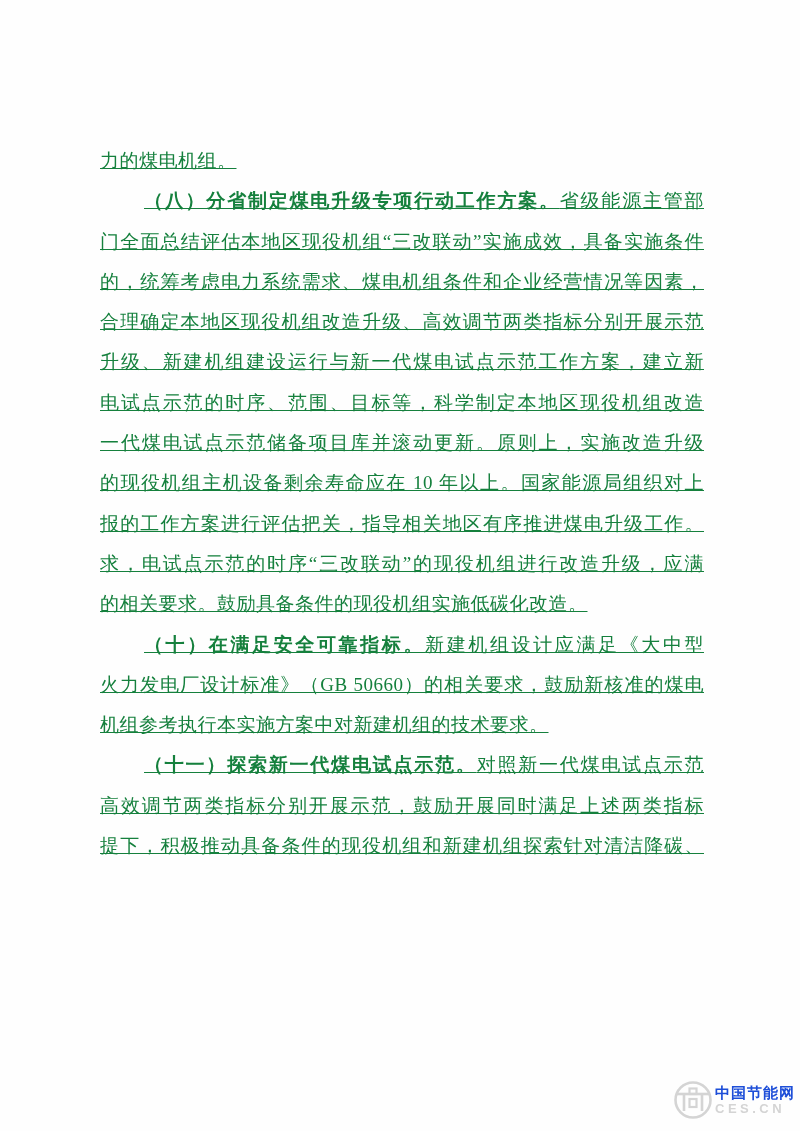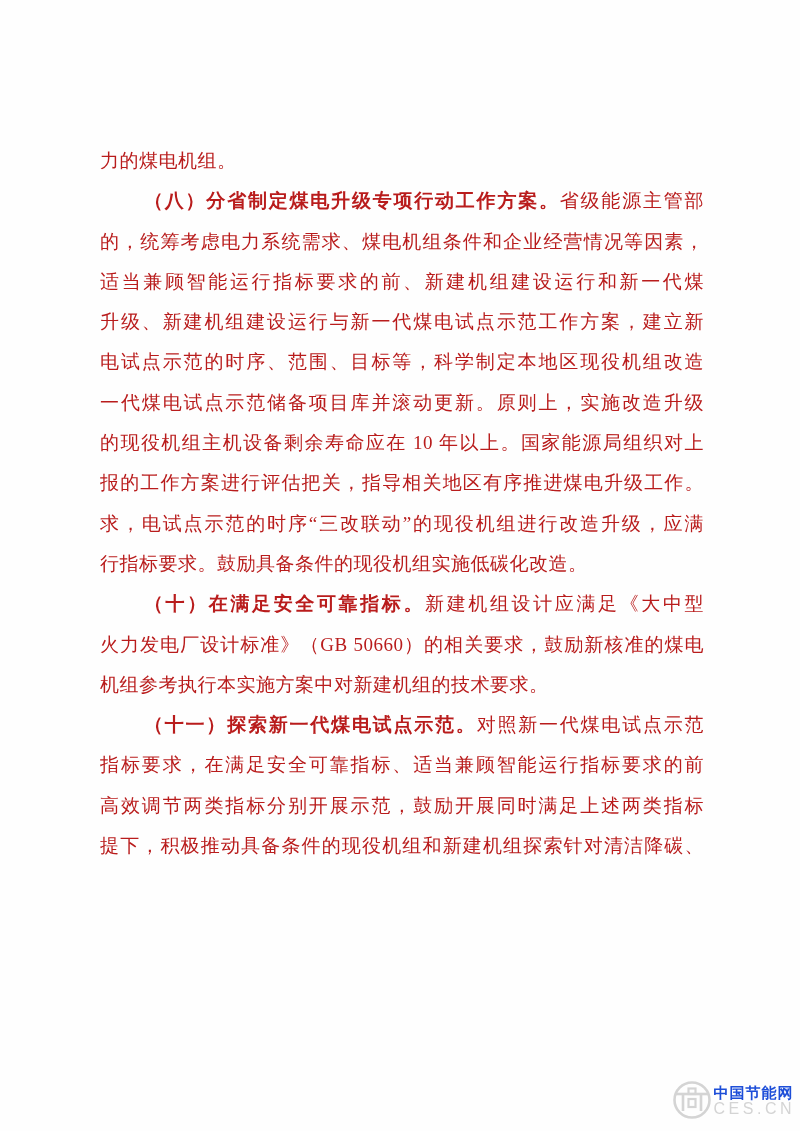--- a/index.html
+++ b/index.html
@@ -17,21 +17,22 @@
   .page {
     position: absolute;
     inset: 0;
     background: #fefefe;
   }
   .doc-body {
     position: absolute;
     top: 141px;
     left: 100px;
     width: 604px;
-    color: #b91c1c;
+    color: #15803d;
+    text-decoration: underline;
   }
   .line {
     font-size: 19px;
     height: 40.3px;
     line-height: 40.3px;
     text-align: justify;
     text-align-last: left;
     overflow: hidden;
     letter-spacing: 0.5px;
   }
@@ -66,49 +67,49 @@
   .wm-name {
     font-family: "Liberation Sans", "DejaVu Sans", sans-serif;
     font-size: 15px;
     font-weight: bold;
     letter-spacing: 1px;
     line-height: 17px;
     color: #1d4ed8;
   }
   .wm-domain {
     font-family: "Liberation Sans", "DejaVu Sans", sans-serif;
-    font-size: 16px;
-    font-weight: normal;
+    font-size: 13px;
+    font-weight: bold;
     letter-spacing: 3.5px;
     line-height: 15px;
     color: #d4d4d4;
   }
 </style>
 </head>
 <body>
 
 <div class="page">
 
   <div class="doc-body">
       <div class="line"><span>力的煤电机组。</span></div>
       <div class="line full indent"><span class="lead">（八）分省制定煤电升级专项行动工作方案。</span><span>省级能源主管部</span></div>
+      <div class="line full"><span>门全面总结评估本地区现役机组“三改联动”实施成效，具备实施条件</span></div>
       <div class="line full"><span>的，统筹考虑电力系统需求、煤电机组条件和企业经营情况等因素，</span></div>
-      <div class="line full"><span>适当兼顾智能运行指标要求的前、新建机组建设运行和新一代煤</span></div>
+      <div class="line full"><span>合理确定本地区现役机组改造升级、高效调节两类指标分别开展示范</span></div>
       <div class="line full"><span>升级、新建机组建设运行与新一代煤电试点示范工作方案，建立新</span></div>
       <div class="line full"><span>电试点示范的时序、范围、目标等，科学制定本地区现役机组改造</span></div>
       <div class="line full"><span>一代煤电试点示范储备项目库并滚动更新。原则上，实施改造升级</span></div>
       <div class="line full"><span>的现役机组主机设备剩余寿命应在 10 年以上。国家能源局组织对上</span></div>
       <div class="line full"><span>报的工作方案进行评估把关，指导相关地区有序推进煤电升级工作。</span></div>
       <div class="line full"><span>求，电试点示范的时序“三改联动”的现役机组进行改造升级，应满</span></div>
-      <div class="line"><span>行指标要求。鼓励具备条件的现役机组实施低碳化改造。</span></div>
+      <div class="line"><span>的相关要求。鼓励具备条件的现役机组实施低碳化改造。</span></div>
       <div class="line full indent"><span class="lead">（十）在满足安全可靠指标。</span><span>新建机组设计应满足《大中型</span></div>
       <div class="line full"><span>火力发电厂设计标准》（GB 50660）的相关要求，鼓励新核准的煤电</span></div>
       <div class="line"><span>机组参考执行本实施方案中对新建机组的技术要求。</span></div>
       <div class="line full indent"><span class="lead">（十一）探索新一代煤电试点示范。</span><span>对照新一代煤电试点示范</span></div>
-      <div class="line full"><span>指标要求，在满足安全可靠指标、适当兼顾智能运行指标要求的前</span></div>
       <div class="line full"><span>高效调节两类指标分别开展示范，鼓励开展同时满足上述两类指标</span></div>
       <div class="line full"><span>提下，积极推动具备条件的现役机组和新建机组探索针对清洁降碳、</span></div>
     </div>
 
   <div class="watermark">
     <svg class="wm-emblem" viewBox="0 0 40 40" fill="none" xmlns="http://www.w3.org/2000/svg">
       <circle cx="20" cy="20" r="17.5" stroke="#d4d4d4" stroke-width="2.6"></circle>
       <rect x="16.5" y="8.5" width="7" height="5.5" stroke="#d4d4d4" stroke-width="2.2"></rect>
       <line x1="4" y1="14" x2="36" y2="14" stroke="#d4d4d4" stroke-width="2.6"></line>
       <path d="M11 14 L11 31" stroke="#d4d4d4" stroke-width="2.6"></path>

